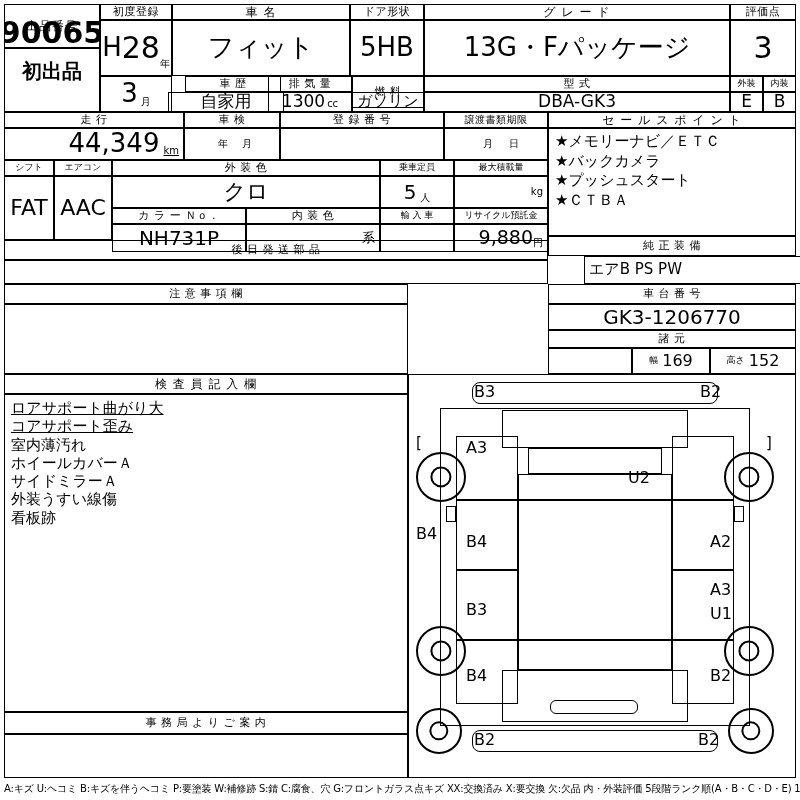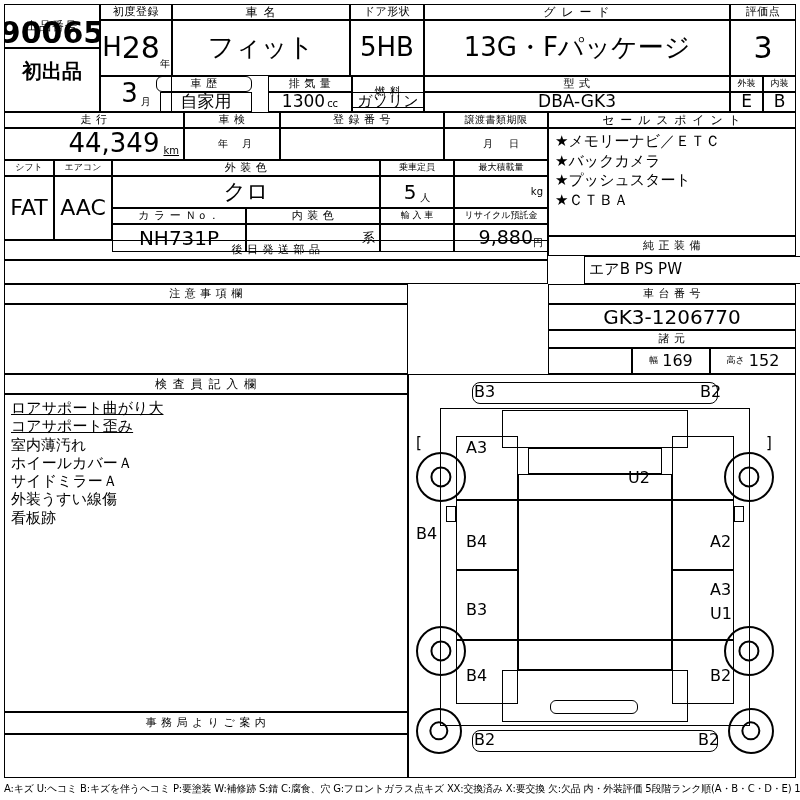--- a/index.html
+++ b/index.html
@@ -122,24 +122,24 @@
     <span class="val-lg">13G・Fパッケージ</span>
   </div>
 
   <div class="bx" style="left:730px;top:4px;width:66px;height:16px;">
     <span class="lbl-sm">評価点</span>
   </div>
   <div class="bx" style="left:730px;top:20px;width:66px;height:56px;">
     <span class="val-xl">3</span>
   </div>
 
-  <div class="bx" style="left:156px;top:76px;width:96px;height:16px;border-radius:6px;">
+  <div class="bx" style="left:185px;top:76px;width:96px;height:16px;">
     <span class="lbl-sm">車 歴</span>
   </div>
-  <div class="bx" style="left:160px;top:92px;width:92px;height:20px;">
+  <div class="bx" style="left:168px;top:92px;width:116px;height:20px;">
     <span class="val">自家用</span>
   </div>
 
   <div class="bx" style="left:268px;top:76px;width:84px;height:16px;">
     <span class="lbl-sm">排 気 量</span>
   </div>
   <div class="bx" style="left:268px;top:92px;width:84px;height:20px;">
     <span class="val">1300</span>
     <span class="sub" style="padding-left:2px;align-self:flex-end;padding-bottom:2px;">cc</span>
   </div>

